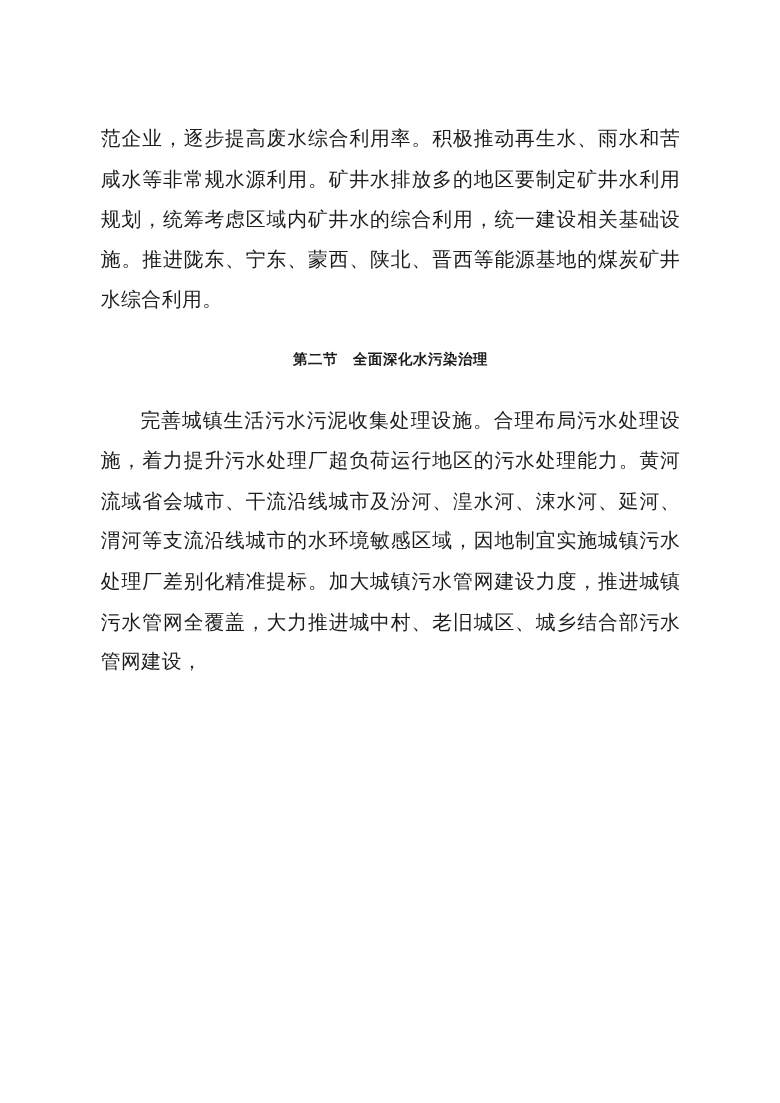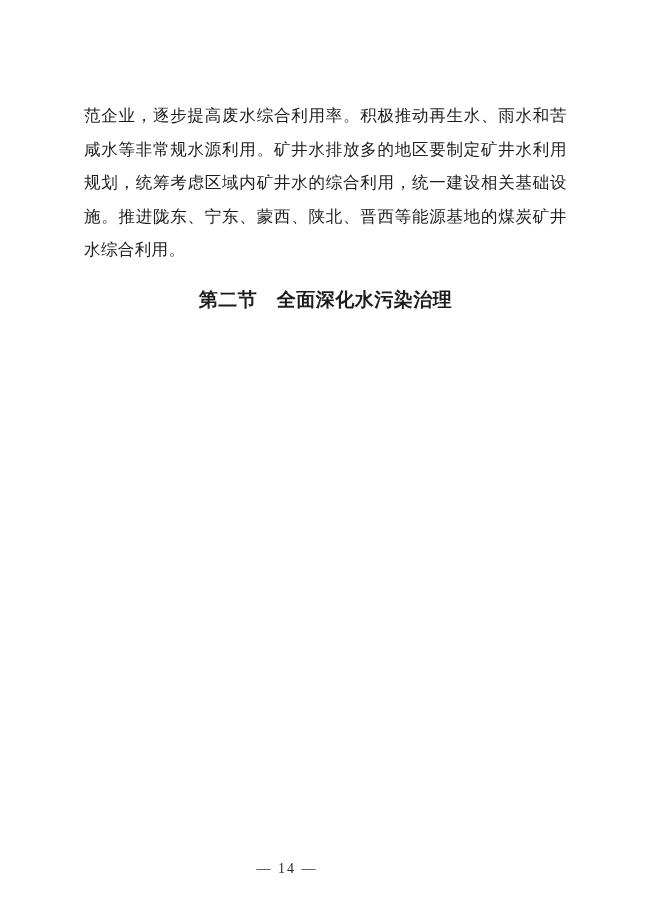--- a/index.html
+++ b/index.html
@@ -30,21 +30,21 @@
     text-align: justify;
     letter-spacing: 0.4px;
     word-break: break-all;
   }
   .para.indent {
     text-indent: 2em;
   }
   .heading {
     margin: 0;
     padding: 16px 0 17px 0;
-    font-size: 19px;
+    font-size: 12px;
     font-weight: bold;
     line-height: 33.6px;
     text-align: center;
     letter-spacing: 0.5px;
   }
   .page-number {
     position: absolute;
     left: 0;
     bottom: 42px;
     width: 100%;
@@ -54,15 +54,15 @@
     color: #2a2a2a;
   }
 </style>
 </head>
 <body>
 
 <div class="page">
   <div class="content">
     <p class="para">范企业，逐步提高废水综合利用率。积极推动再生水、雨水和苦咸水等非常规水源利用。矿井水排放多的地区要制定矿井水利用规划，统筹考虑区域内矿井水的综合利用，统一建设相关基础设施。推进陇东、宁东、蒙西、陕北、晋西等能源基地的煤炭矿井水综合利用。</p>
     <h2 class="heading">第二节　全面深化水污染治理</h2>
+    <p class="para indent">完善城镇生活污水污泥收集处理设施。合理布局污水处理设施，着力提升污水处理厂超负荷运行地区的污水处理能力。黄河流域省会城市、干流沿线城市及汾河、湟水河、涑水河、延河、渭河等支流沿线城市的水环境敏感区域，因地制宜实施城镇污水处理厂差别化精准提标。加大城镇污水管网建设力度，推进城镇污水管网全覆盖，大力推进城中村、老旧城区、城乡结合部污水管网建设，</p>
   </div>
-  <div class="page-number">— 14 —</div>
 </div>
 
 </body></html>

